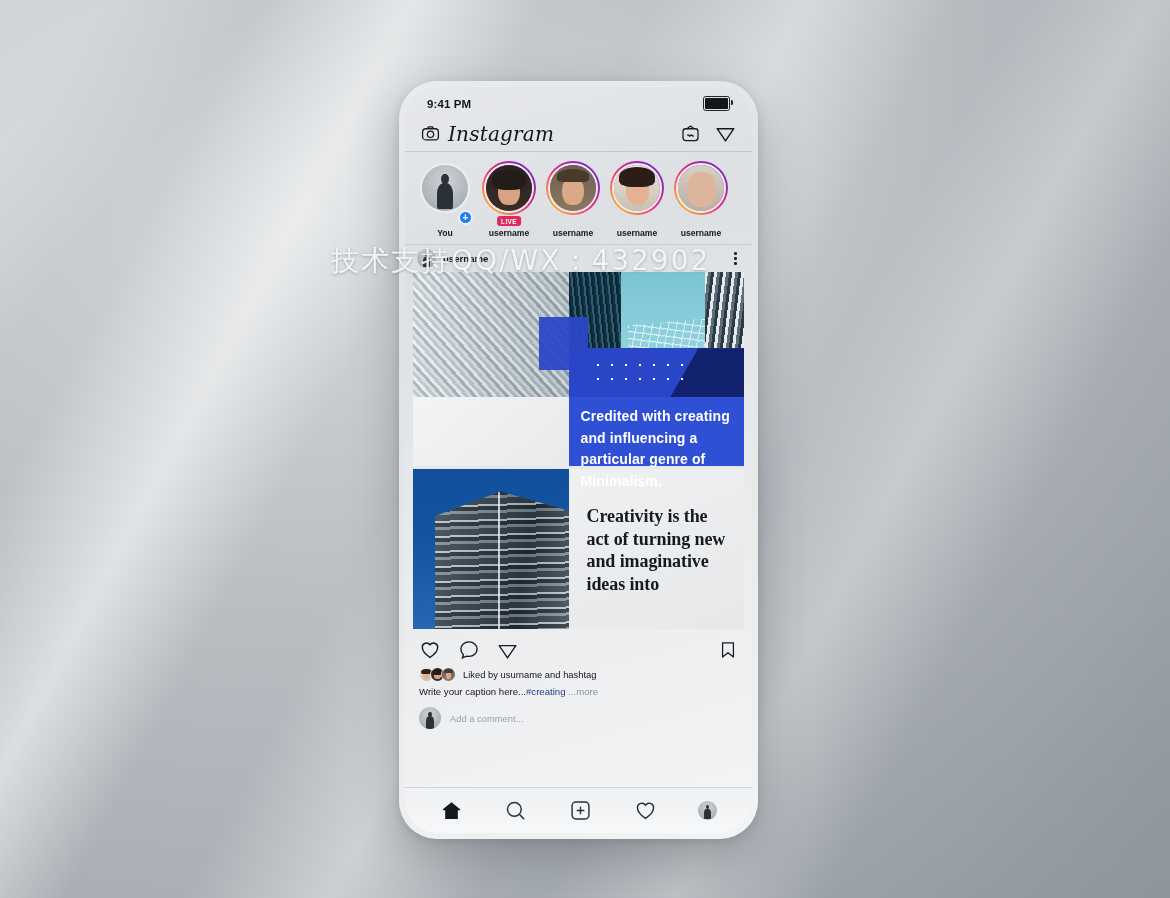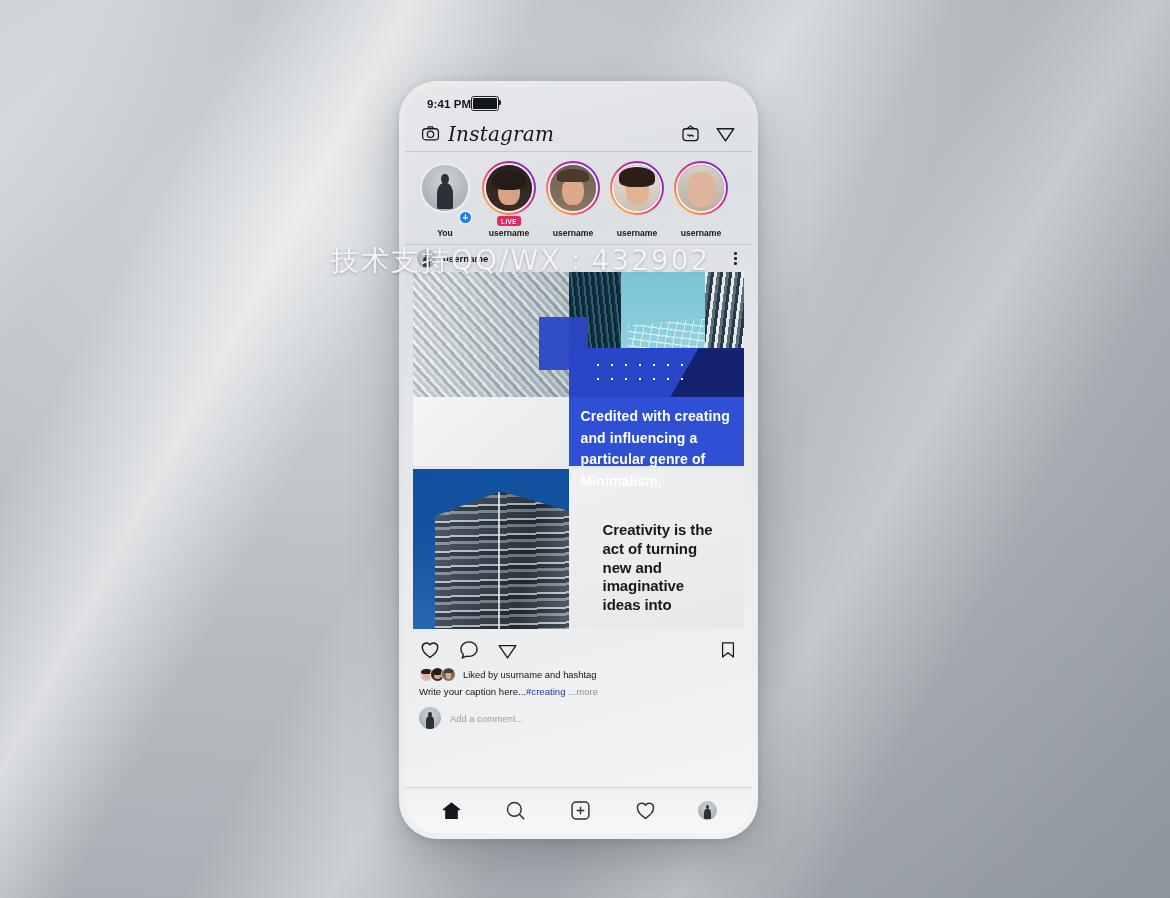--- a/index.html
+++ b/index.html
@@ -24,21 +24,21 @@
   #phone{position:absolute;left:399px;top:81px;width:359px;height:758px;
     border-radius:38px;
     background:linear-gradient(160deg,#e9ebed 0%,#dfe2e5 28%,#e7e9eb 60%,#f2f3f4 100%);
     box-shadow:0 18px 48px rgba(60,66,72,.33),0 2px 8px rgba(60,66,72,.18);
     overflow:hidden;}
   #screen{position:absolute;left:6px;top:6px;width:347px;height:746px;border-radius:33px;
     background:linear-gradient(165deg,#e6e8eb 0%,#dde0e3 22%,#e8eaec 55%,#f4f5f6 100%);
     overflow:hidden;}
 
   
-  .statusbar{height:29px;display:flex;align-items:center;
+  .statusbar{height:29px;display:flex;align-items:center;justify-content:space-between;
     padding:4px 22px 0 22px;box-sizing:border-box;}
   .clock{font-size:11.5px;font-weight:700;color:#14171a;letter-spacing:.1px;}
   .battery{width:23px;height:11px;border:1.4px solid #20242a;border-radius:2.6px;position:relative;
     background:#14171a;background-clip:content-box;padding:1.2px;}
   .battery:after{content:"";position:absolute;right:-3.6px;top:3px;width:2px;height:5px;
     background:#20242a;border-radius:0 1.5px 1.5px 0;}
 
   
   .igheader{height:36px;display:flex;align-items:center;padding:0 16px;box-sizing:border-box;
     border-bottom:1px solid rgba(150,156,162,.38);}
@@ -118,22 +118,22 @@
   .row3{display:flex;margin:3px 8px 0 8px;height:160px;}
   .r3left{flex:0 0 47%;position:relative;overflow:hidden;background:#1d4f93;}
   .sky{position:absolute;inset:0;background:linear-gradient(175deg,#0f4f9b 0%,#14539f 40%,#2a6ab4 100%);}
   .bldg{position:absolute;left:14%;bottom:0;width:92%;height:86%;
     background:linear-gradient(100deg,#7d8a94 0%,#55626c 30%,#2d3840 62%,#9aa6b0 100%);
     clip-path:polygon(0% 18%,46% 0%,100% 16%,100% 100%,0% 100%);}
   .bldg:before{content:"";position:absolute;inset:0;
     background:repeating-linear-gradient(178deg,rgba(255,255,255,.55) 0 2px,rgba(20,28,36,.6) 2px 6px,rgba(160,172,182,.5) 6px 9px,rgba(40,50,60,.55) 9px 15px);}
   .bldg:after{content:"";position:absolute;left:44%;top:0;width:2.5px;height:100%;background:rgba(235,240,244,.8);}
   .r3right{flex:1;background:linear-gradient(160deg,#eff0f1,#e6e8ea);padding:36px 10px 0 18px;box-sizing:border-box;}
-  .r3right h2{margin:16px;font-family:Liberation Sans, sans-serif;font-weight:700;
-    font-size:15px;line-height:1.25;color:#16191d;letter-spacing:-.1px;}
+  .r3right h2{margin:0;font-family:Liberation Serif, serif;font-weight:700;
+    font-size:18px;line-height:1.25;color:#16191d;letter-spacing:-.1px;}
 
   
   .actions{display:flex;align-items:center;padding:10px 14px 6px 14px;box-sizing:border-box;gap:17px;}
   .actions .spacer{flex:1;}
   .likedrow{display:flex;align-items:center;gap:7px;padding:0 14px;}
   .likestack{display:flex;}
   .likestack span{width:13px;height:13px;border-radius:50%;border:1.3px solid #eceef0;margin-left:-4px;
     overflow:hidden;position:relative;}
   .likestack span:first-child{margin-left:0;}
   .likedtxt{font-size:9.4px;color:#13161a;}

